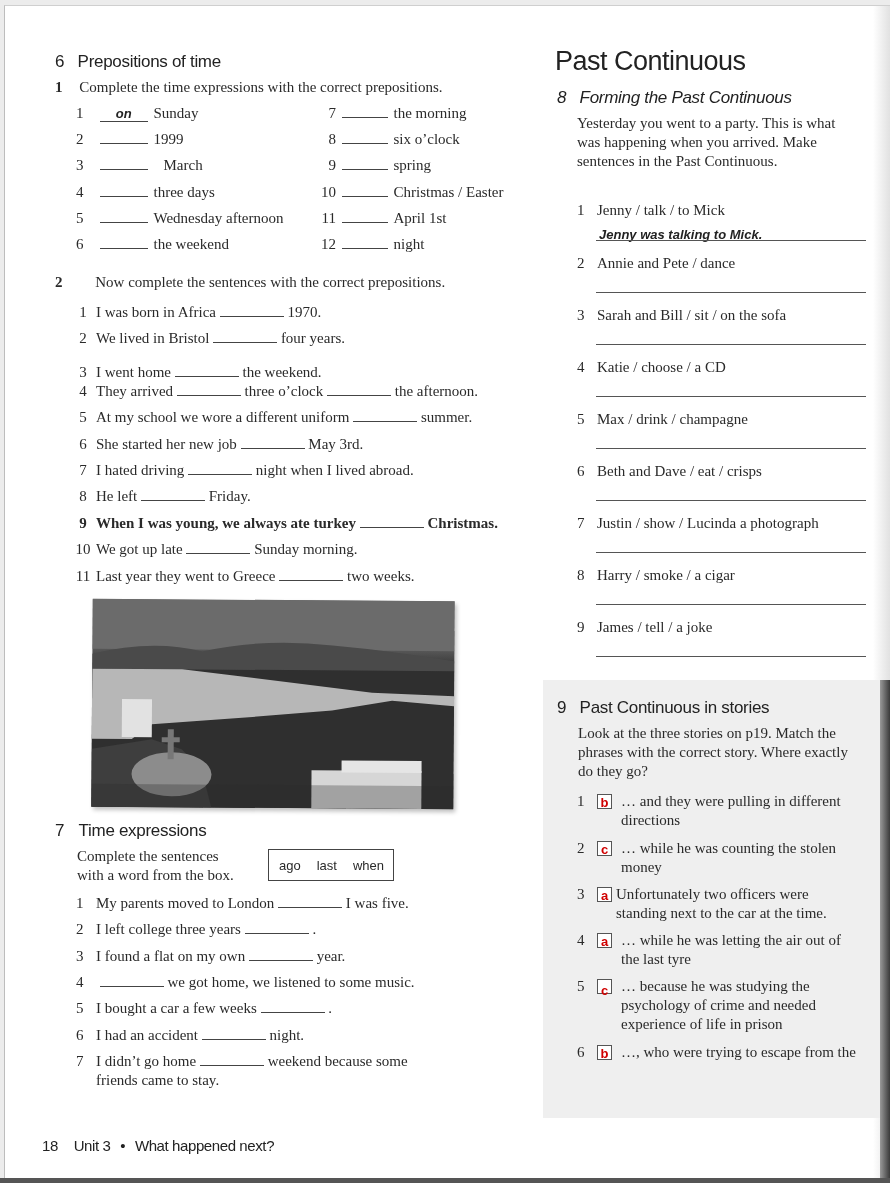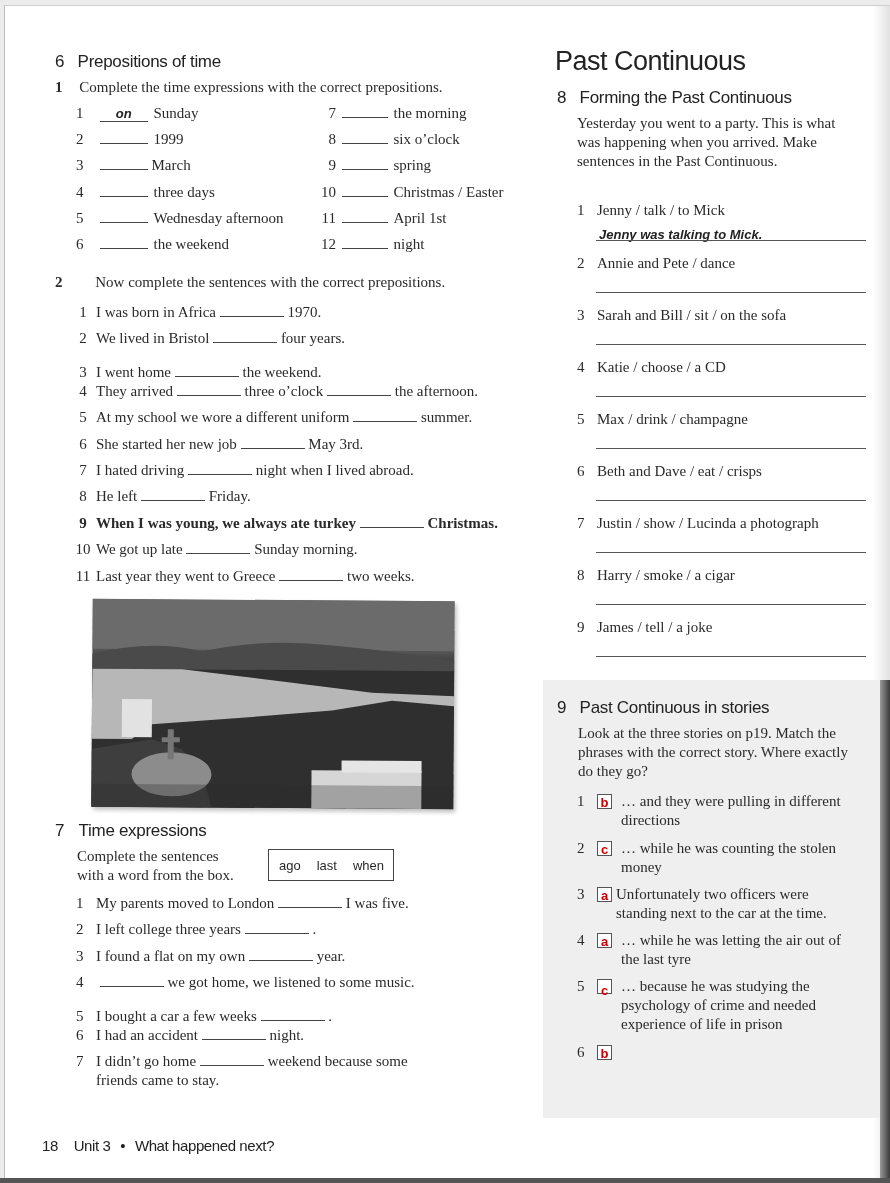--- a/index.html
+++ b/index.html
@@ -58,21 +58,21 @@
     <span style="margin-left:2px">Sunday</span>
   </div>
   <div style="position:absolute;left:0;top:26px;">
     <span class="num" style="width:20px">2</span>
     <span class="blank" style="width:48px"></span>
     <span style="margin-left:2px">1999</span>
   </div>
   <div style="position:absolute;left:0;top:52px;">
     <span class="num" style="width:20px">3</span>
     <span class="blank" style="width:48px"></span>
-    <span style="margin-left:0">March</span>
+    <span style="margin-left:12px">March</span>
   </div>
   <div style="position:absolute;left:0;top:79px;">
     <span class="num" style="width:20px">4</span>
     <span class="blank" style="width:48px"></span>
     <span style="margin-left:2px">three days</span>
   </div>
   <div style="position:absolute;left:0;top:105px;">
     <span class="num" style="width:20px">5</span>
     <span class="blank" style="width:48px"></span>
     <span style="margin-left:2px">Wednesday afternoon</span>
@@ -225,21 +225,21 @@
   <div style="position:absolute;top:53px;left:0;">
     <span class="num" style="width:20px">3</span><span>I found a flat on my own</span>
     <span class="blank" style="width:64px"></span>
     <span>year.</span>
   </div>
   <div style="position:absolute;top:79px;left:0;">
     <span class="num" style="width:20px">4</span>
     <span class="blank" style="width:64px"></span>
     <span>we got home, we listened to some music.</span>
   </div>
-  <div style="position:absolute;top:105px;left:0;margin-top:8px;">
+  <div style="position:absolute;top:105px;left:0;">
     <span class="num" style="width:20px">5</span><span>I bought a car a few weeks</span>
     <span class="blank" style="width:64px"></span>
     <span>.</span>
   </div>
   <div style="position:absolute;top:132px;left:0;">
     <span class="num" style="width:20px">6</span><span>I had an accident</span>
     <span class="blank" style="width:64px"></span>
     <span>night.</span>
   </div>
   <div style="position:absolute;top:158px;left:0;">
@@ -252,21 +252,21 @@
 
 <div class="abs sans" style="left:42px;top:1137px;font-size:15px;color:#222;letter-spacing:-0.4px;">
   <span>18</span>
   <span style="margin-left:12px">Unit 3</span>
   <span style="margin:0 6px">•</span>
   <span>What happened next?</span>
 </div>
 
 <div class="abs h-big" style="left:555px;top:46px;">Past Continuous</div>
 
-<div class="abs h-sec" style="left:557px;top:88px;">
+<div class="abs h-sec" style="left:557px;top:88px;font-style:italic;">
   <span>8</span>
   <span style="margin-left:9px">Forming the Past Continuous</span>
 </div>
 <div class="abs txt" style="left:577px;top:114px;width:300px;line-height:19px;">
   <div>Yesterday you went to a party. This is what</div>
   <div>was happening when you arrived. Make</div>
   <div>sentences in the Past Continuous.</div>
 </div>
 
 <div class="abs txt" style="left:577px;top:201px;width:300px;">
@@ -366,15 +366,16 @@
     <span style="margin-left:9px">
       <span style="display:block">… because he was studying the</span>
       <span style="display:block">psychology of crime and needed</span>
       <span style="display:block">experience of life in prison</span>
     </span>
   </div>
   <div style="position:absolute;top:251px;left:0;display:flex;">
     <span style="width:20px">6</span>
     <span class="ansbox" style="margin-top:2px">b</span>
     <span style="margin-left:9px;white-space:nowrap">
+      <span style="display:block">…, who were trying to escape from the</span>
     </span>
   </div>
 </div>
 
 </body></html>

